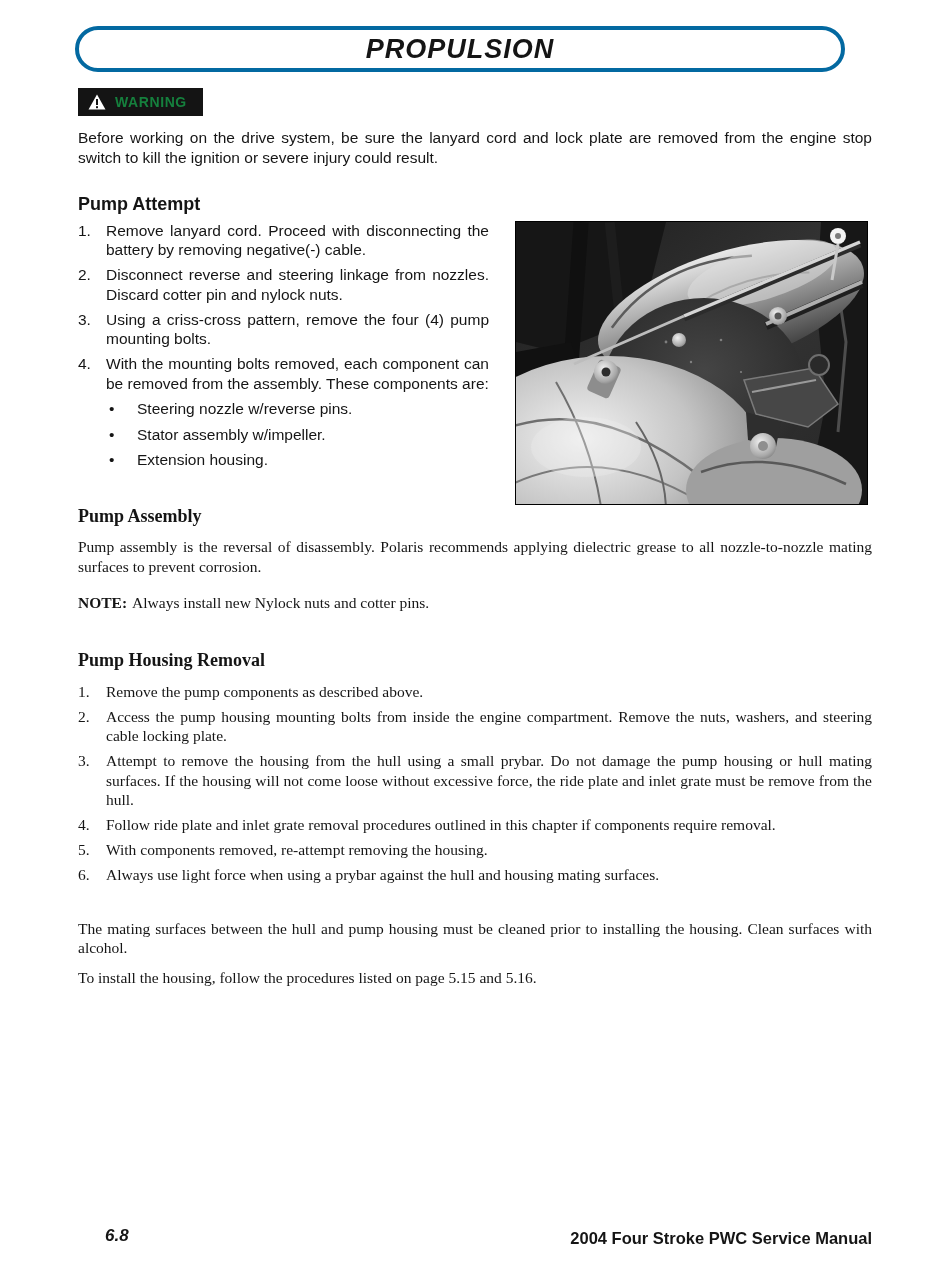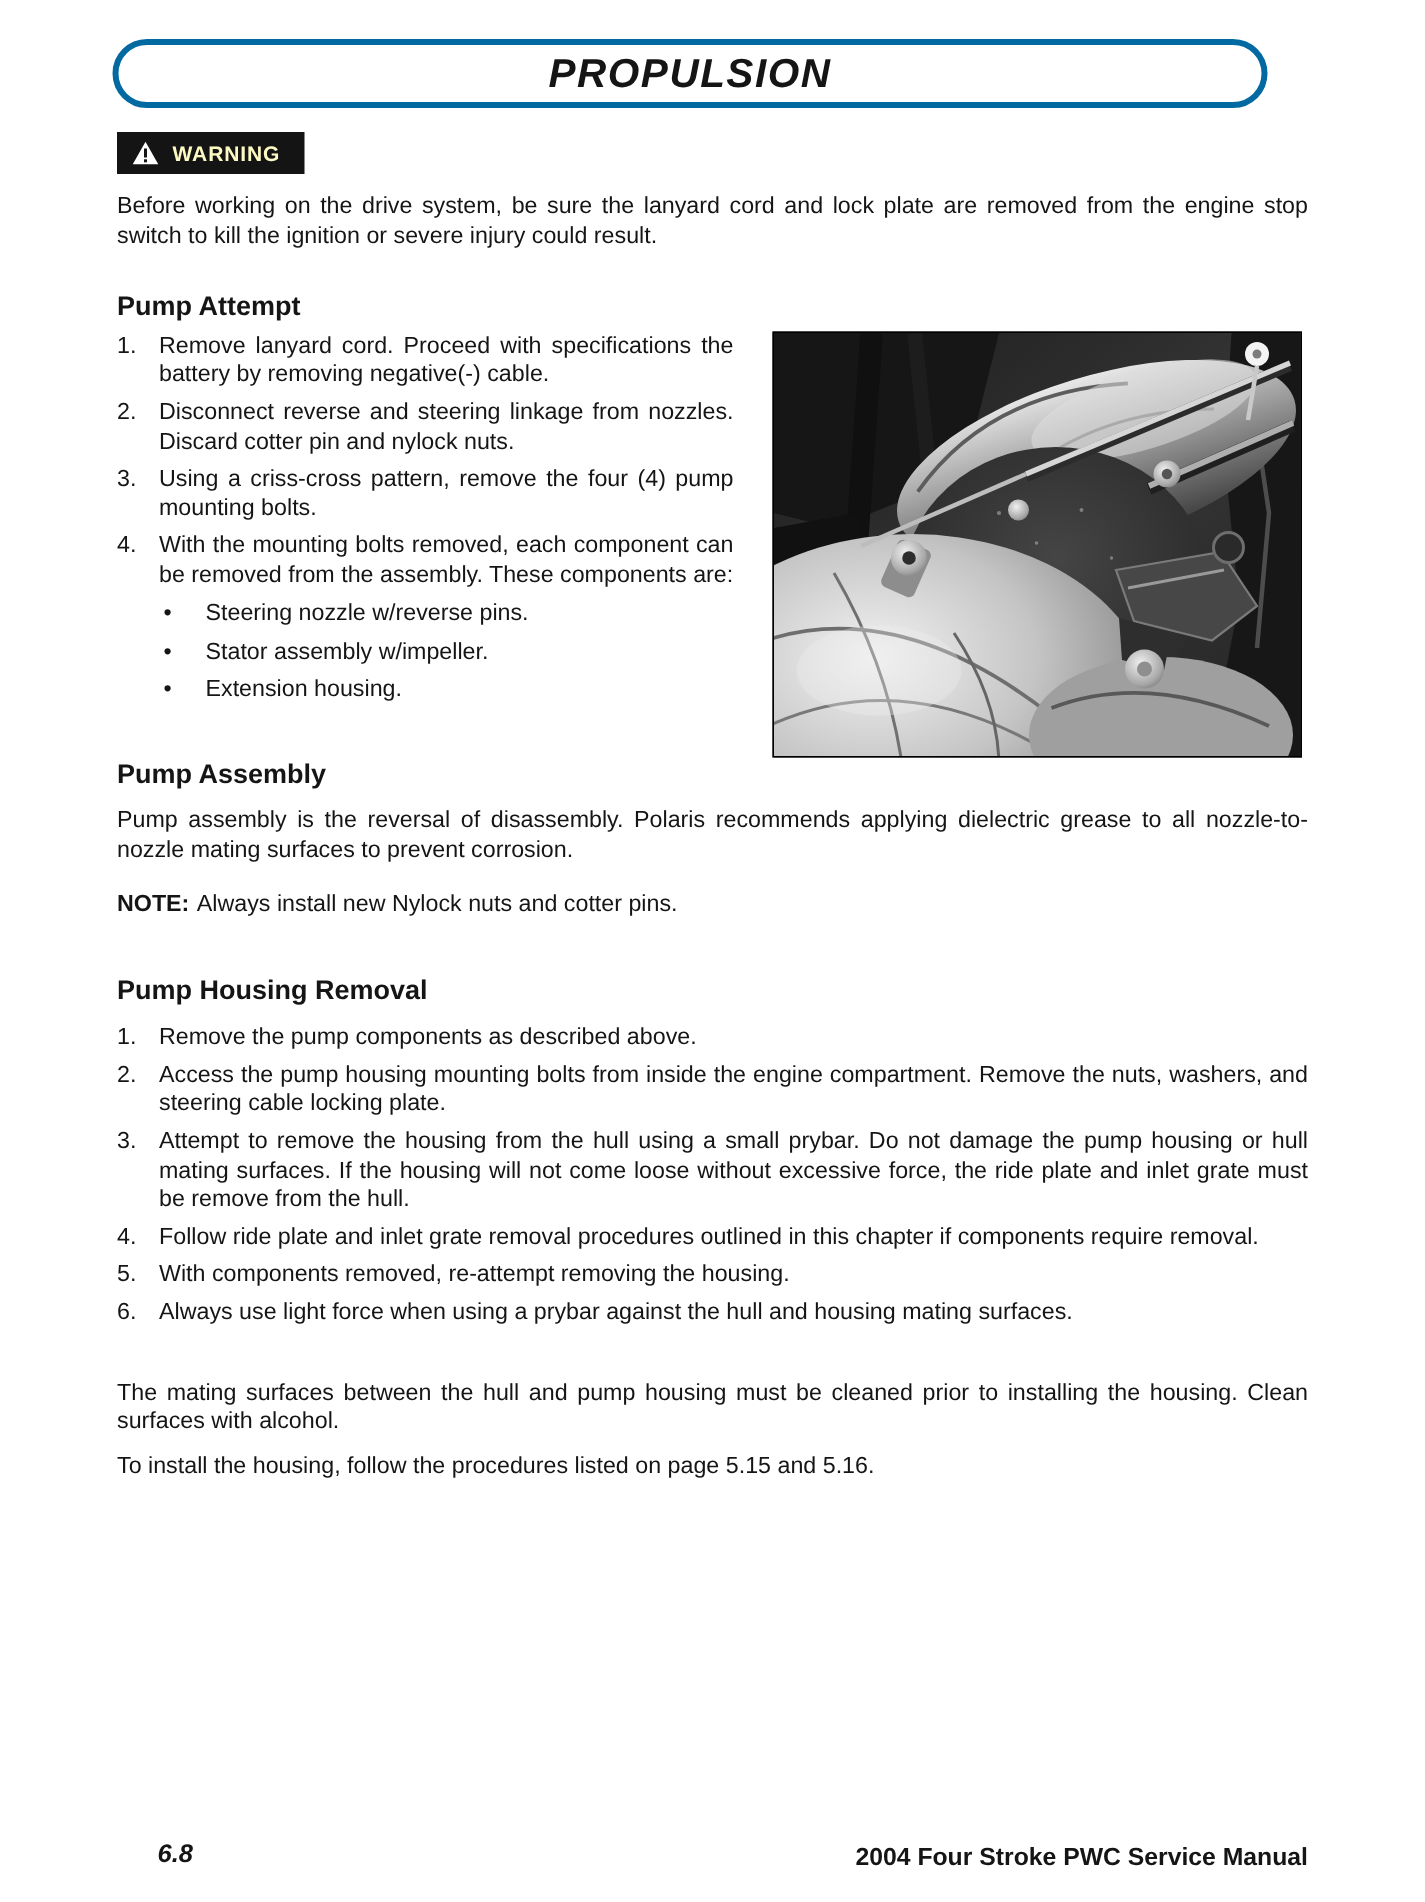--- a/index.html
+++ b/index.html
@@ -22,21 +22,21 @@
   }
   .title-banner .title {
     font-style:italic; font-weight:bold;
     font-size:27px; letter-spacing:1px;
   }
 
   
   .warning-badge {
     margin-top:16px;
     display:inline-flex; align-items:center; gap:9px;
-    background:#141414; color:#fef9c3;
+    background:#141414; color:#15803d;
     padding:4px 16px 4px 10px; height:20px;
   }
   .warning-badge .warning-label {
     font-weight:bold; font-size:14px; letter-spacing:0.6px;
   }
 
   p.body, .txt, .btxt {
     font-size:15.5px; line-height:19.5px;
   }
   p.body { margin:10px 0 0 0; text-align:justify; }
@@ -60,21 +60,21 @@
   .two-col { position:relative; margin-top:26px; min-height:302px; }
   .left-col { width:411px; }
   .photo-frame {
     position:absolute; left:437px; top:28px;
     width:353px; height:284px;
     border:1.5px solid #000; box-sizing:border-box;
     background:#2a2a2a;
   }
   .photo-frame svg { display:block; width:100%; height:100%; }
 
-  .sec { margin-top:30px; }
+  .sec { margin-top:30px;font-family:Liberation Serif, serif; }
   .sec.tight { margin-top:10px; }
   .note-label { font-weight:bold; margin-right:5px; }
 
   
   .footer-left {
     position:absolute; left:105px; bottom:22px;
     font-weight:bold; font-style:italic; font-size:17px;
   }
   .footer-right {
     position:absolute; right:78px; bottom:20px;
@@ -105,21 +105,21 @@
 
   <p class="body first">Before working on the drive system, be sure the lanyard cord and lock plate are removed from the engine stop switch to kill the ignition or severe injury could result.</p>
 
   
   <div class="two-col">
     <div class="left-col">
       <h2 class="sec-heading">Pump Attempt</h2>
 
       <div class="nitem">
         <span class="num">1.</span>
-        <span class="txt">Remove lanyard cord.  Proceed with specifications the battery by removing negative(-) cable.</span>
+        <span class="txt">Remove lanyard cord.  Proceed with disconnecting the battery by removing negative(-) cable.</span>
       </div>
       <div class="nitem">
         <span class="num">2.</span>
         <span class="txt">Disconnect reverse and steering linkage from nozzles. Discard cotter pin and nylock nuts.</span>
       </div>
       <div class="nitem">
         <span class="num">3.</span>
         <span class="txt">Using a criss-cross pattern, remove the four (4) pump mounting bolts.</span>
       </div>
       <div class="nitem">

